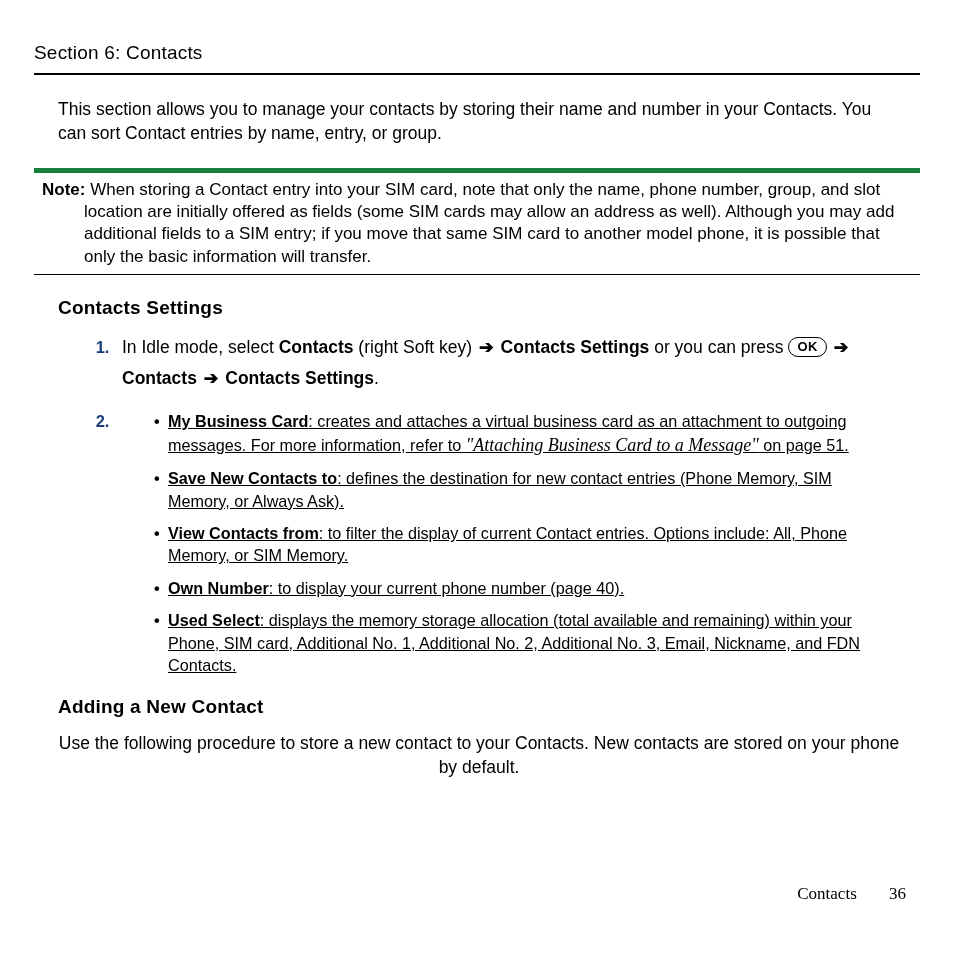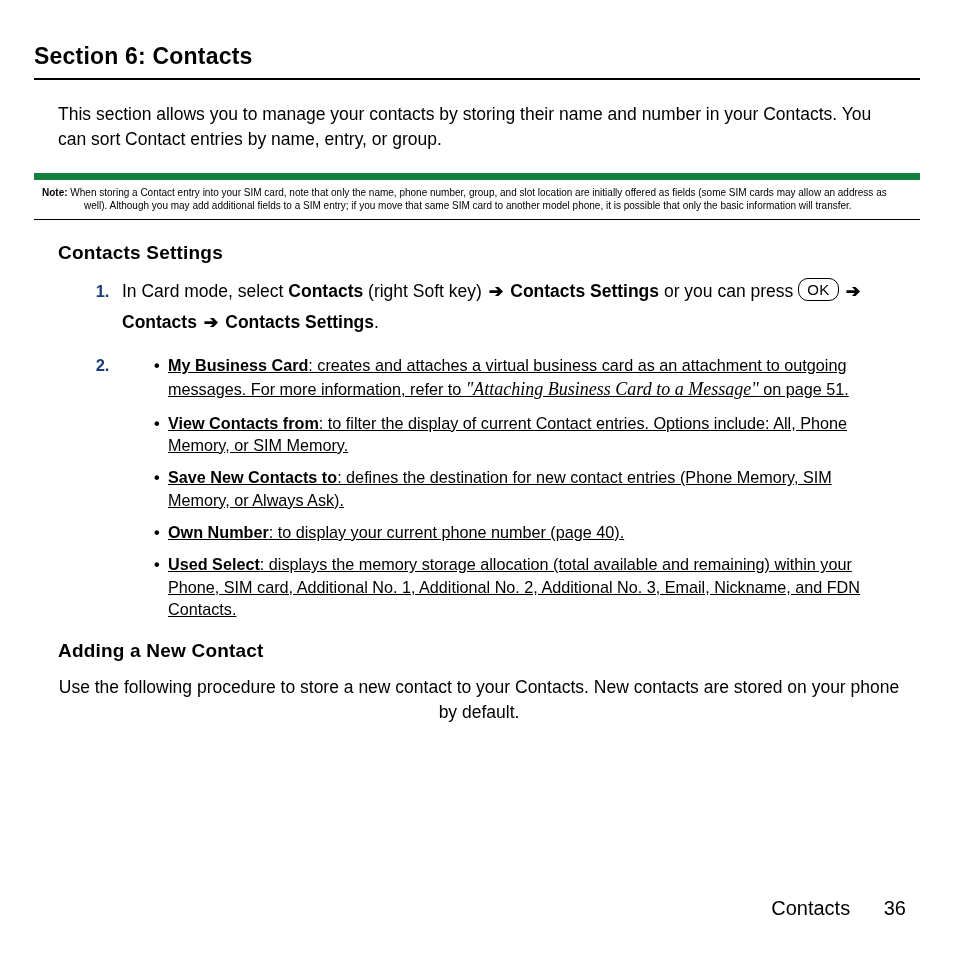--- a/index.html
+++ b/index.html
@@ -8,39 +8,39 @@
     font-family: Arial, Helvetica, sans-serif;
     font-size: 17.5px;
     color: #000;
     width: 954px;
     height: 954px;
     box-sizing: border-box;
     line-height: 1.4;
   }
   h1.section-title {
     font-family: Arial, Helvetica, sans-serif;
-    font-weight: 700;
-    font-size: 23px;
+    font-weight: 400;
+    font-size: 19px;
     margin: 0 0 6px 0;
     letter-spacing: 0.2px;
   }
   .title-rule {
     border: none;
     border-top: 2.5px solid #000;
     margin: 0 0 22px 0;
   }
   .intro {
     margin: 0 20px 22px 24px;
   }
   .note-block {
-    border-top: 7px solid #15803d;
+    border-top: 5px solid #15803d;
     border-bottom: 1px solid #000;
     padding: 6px 8px 6px 8px;
     margin: 0 0 20px 0;
-    font-size: 10px;
+    font-size: 17px;
     line-height: 1.32;
   }
   .note-block .note-label {
     font-weight: bold;
   }
   .note-body {
     display: block;
     padding-left: 42px;
     text-indent: -42px;
   }
@@ -67,22 +67,22 @@
   }
   .b { font-weight: bold; }
   .arrow {
     font-weight: bold;
     padding: 0 2px;
   }
   .ok-key {
     display: inline-block;
     border: 1.5px solid #000;
     border-radius: 10px;
-    font-size: 15px;
-    font-weight: normal;
+    font-size: 13px;
+    font-weight: bold;
     padding: 1px 8px 0px 8px;
     vertical-align: 2px;
     letter-spacing: 0.5px;
     line-height: 1.3;
   }
   ul.bullets {
     list-style: none;
     margin: 4px 10px 0 32px;
     padding: 0;
     font-size: 16.2px;
@@ -105,23 +105,24 @@
     font-style: italic;
     font-family: Georgia, 'Times New Roman', serif;
     font-size: 18px;
   }
   .adding-intro {
     margin: 4px 20px 0 24px;
     text-align: center;
   }
   .footer {
     position: absolute;
-    bottom: 32px;
+    bottom: 48px;
     right: 48px;
-    font-size: 20px;
+    font-size: 17px;
+    font-family: Liberation Serif, serif;
   }
   .footer .pg {
     margin-left: 28px;
   }
 </style>
 </head>
 <body>
 
 <h1 class="section-title">Section 6: Contacts</h1>
 <hr class="title-rule">
@@ -132,32 +133,32 @@
   <span class="note-body">
     <span class="note-label">Note:</span>
     <span>When storing a Contact entry into your SIM card, note that only the name, phone number, group, and slot location are initially offered as fields (some SIM cards may allow an address as well). Although you may add additional fields to a SIM entry; if you move that same SIM card to another model phone, it is possible that only the basic information will transfer.</span>
   </span>
 </div>
 
 <h2 class="subhead">Contacts Settings</h2>
 
 <ol class="steps">
   <li>
-    <span>In Card mode, select </span><span class="b">Contacts</span><span> (right Soft key) </span><span class="arrow">➔</span><span class="b"> Contacts Settings</span><span> or you can press </span><span class="ok-key">OK</span><span class="arrow"> ➔ </span><span class="b">Contacts</span><span class="arrow"> ➔ </span><span class="b">Contacts Settings</span><span>.</span>
+    <span>In Idle mode, select </span><span class="b">Contacts</span><span> (right Soft key) </span><span class="arrow">➔</span><span class="b"> Contacts Settings</span><span> or you can press </span><span class="ok-key">OK</span><span class="arrow"> ➔ </span><span class="b">Contacts</span><span class="arrow"> ➔ </span><span class="b">Contacts Settings</span><span>.</span>
   </li>
   <li>
     <ul class="bullets">
       <li>
         <span class="b">My Business Card</span><span>: creates and attaches a virtual business card as an attachment to outgoing messages. For more information, refer to </span><span class="xref">"Attaching Business Card to a Message"</span><span>  on page 51.</span>
       </li>
       <li>
-        <span class="b">View Contacts from</span><span>: to filter the display of current Contact entries. Options include: All, Phone Memory, or SIM Memory.</span>
+        <span class="b">Save New Contacts to</span><span>: defines the destination for new contact entries (Phone Memory, SIM Memory, or Always Ask).</span>
       </li>
       <li>
-        <span class="b">Save New Contacts to</span><span>: defines the destination for new contact entries (Phone Memory, SIM Memory, or Always Ask).</span>
+        <span class="b">View Contacts from</span><span>: to filter the display of current Contact entries. Options include: All, Phone Memory, or SIM Memory.</span>
       </li>
       <li>
         <span class="b">Own Number</span><span>: to display your current phone number (page 40).</span>
       </li>
       <li>
         <span class="b">Used Select</span><span>: displays the memory storage allocation (total available and remaining) within your Phone, SIM card, Additional No. 1, Additional No. 2, Additional No. 3, Email, Nickname, and FDN Contacts.</span>
       </li>
     </ul>
   </li>
 </ol>

